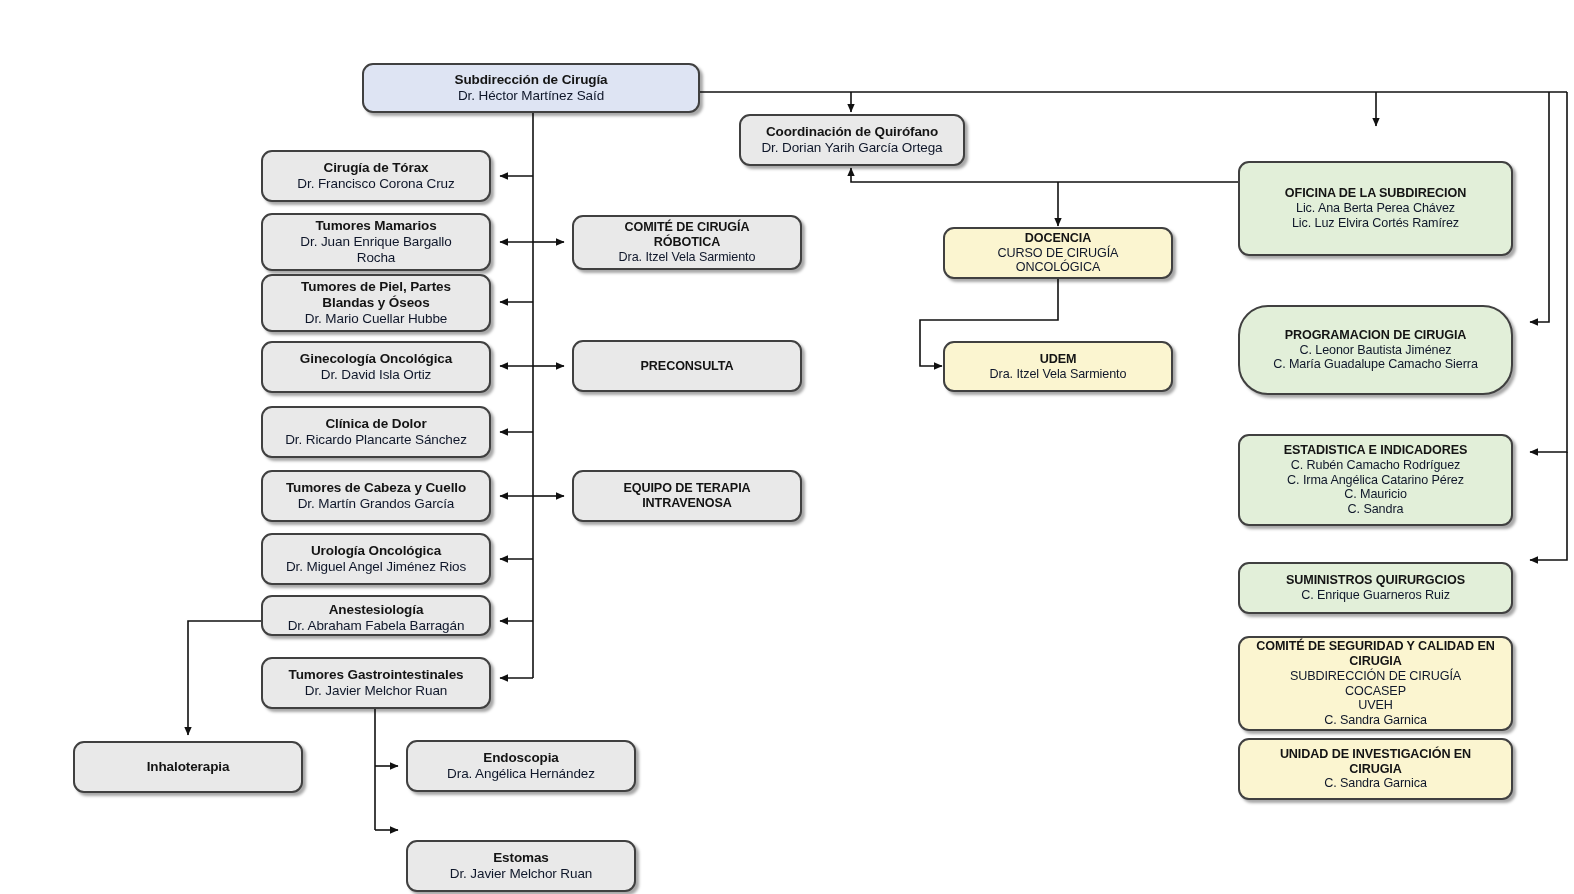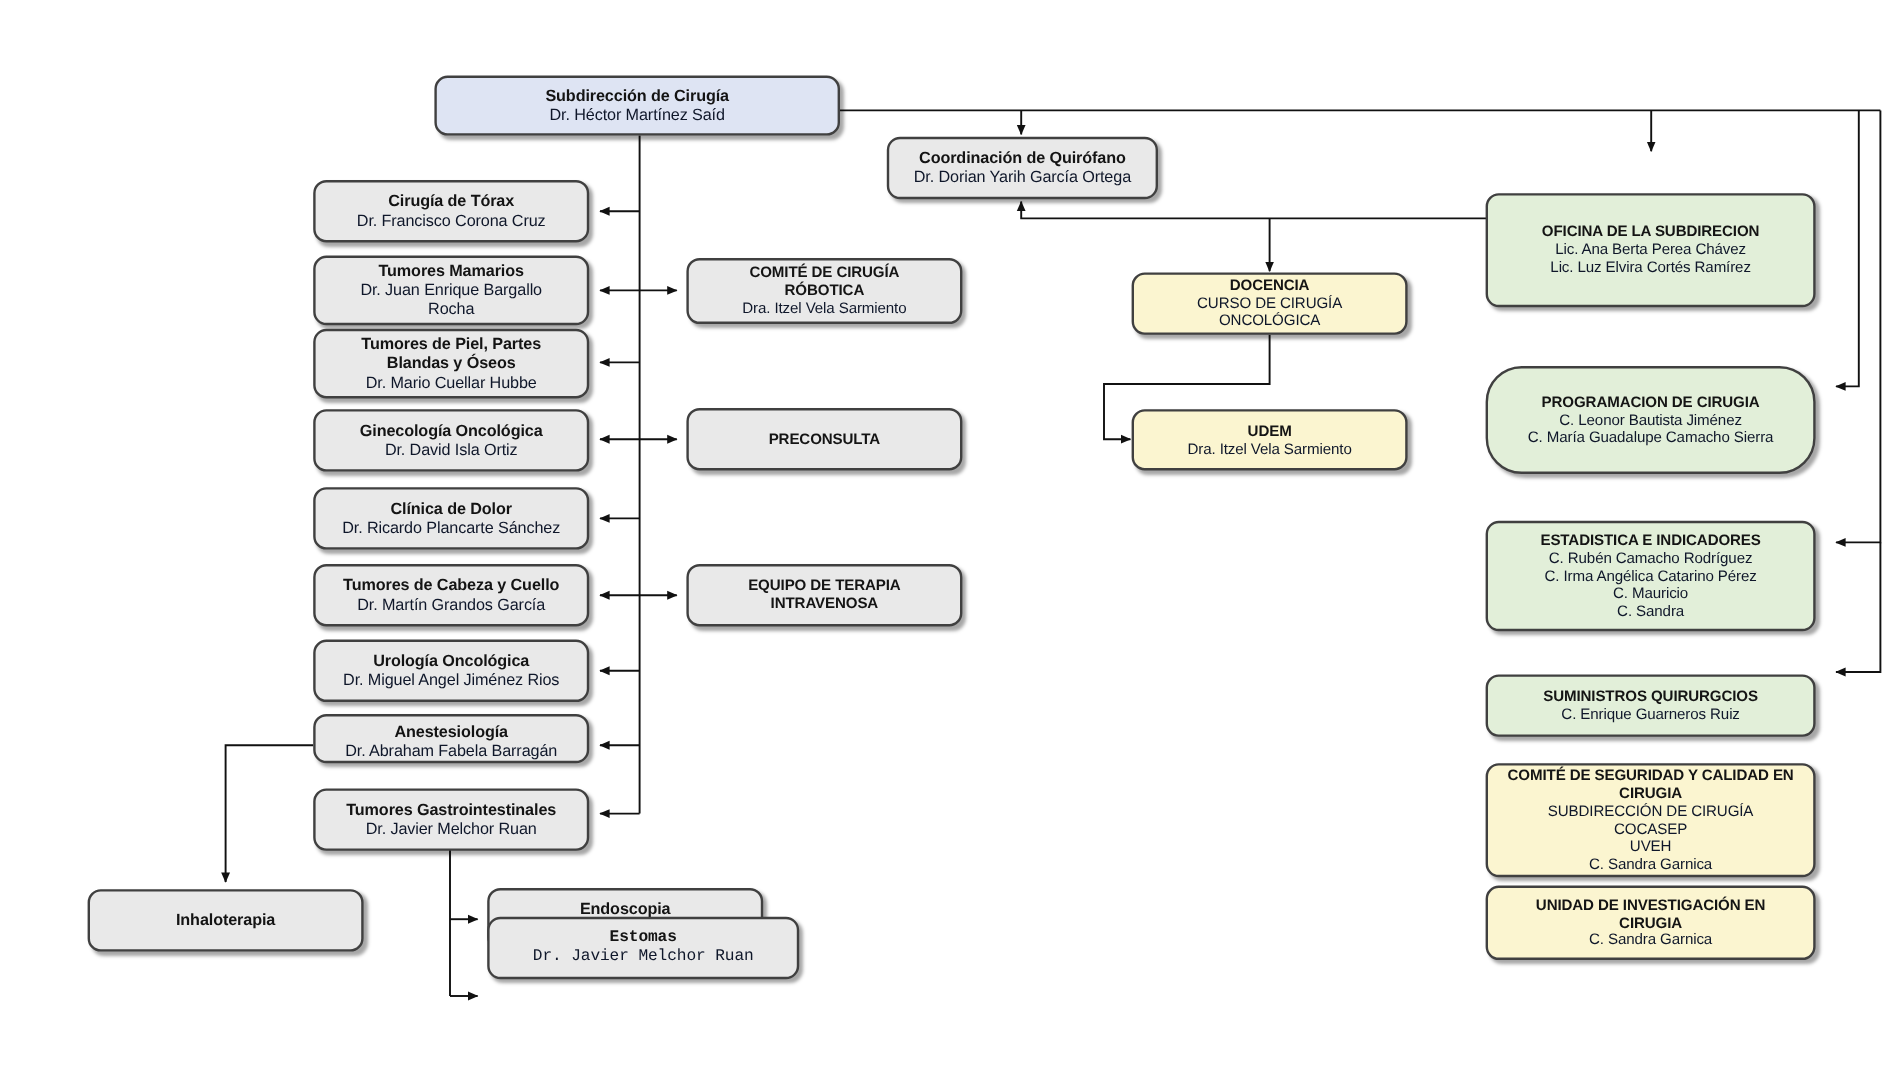--- a/index.html
+++ b/index.html
@@ -141,21 +141,21 @@
 
   <div class="node gray" style="left:73px;top:741px;width:230px;height:52px;">
     <div class="ttl">Inhaloterapia</div>
   </div>
 
   <div class="node gray" style="left:406px;top:740px;width:230px;height:52px;">
     <div class="ttl">Endoscopia</div>
     <div class="sub">Dra. Angélica Hernández</div>
   </div>
 
-  <div class="node gray" style="left:406px;top:764px;width:260px;height:52px;font-family:Liberation Mono, monospace;">
+  <div class="node gray" style="left:406px;top:840px;width:230px;height:52px;">
     <div class="ttl">Estomas</div>
     <div class="sub">Dr. Javier Melchor Ruan</div>
   </div>
 
   <div class="node gray caps" style="left:572px;top:215px;width:230px;height:55px;">
     <div class="ttl">COMITÉ DE CIRUGÍA</div>
     <div class="ttl">RÓBOTICA</div>
     <div class="sub">Dra. Itzel Vela Sarmiento</div>
   </div>
 

